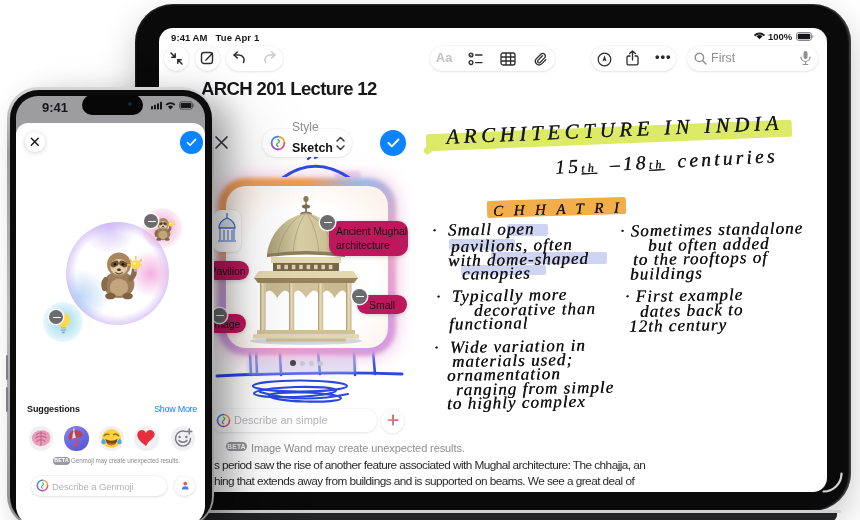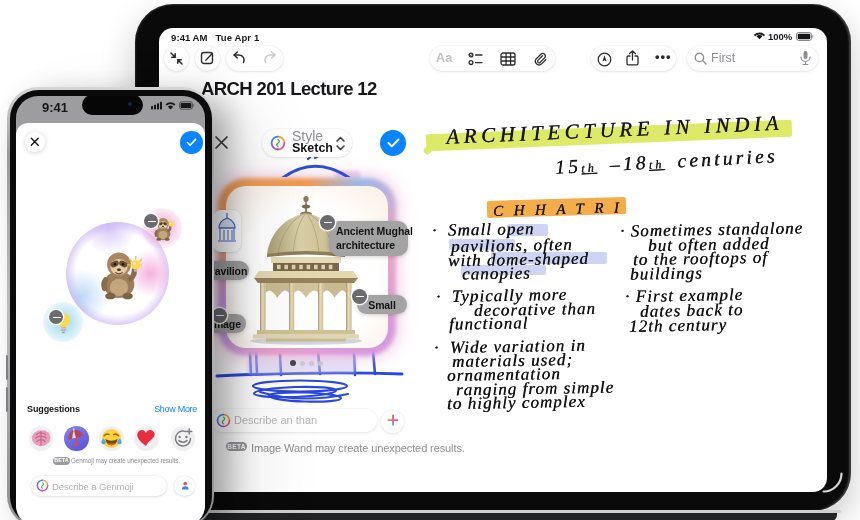--- a/index.html
+++ b/index.html
@@ -10,21 +10,21 @@
 #ipad-strip-hi{left:147px;top:510px;width:694px;height:3px;background:#cfcfd2;border-radius:2px}
 #ipad-strip{left:151px;top:512.5px;width:686px;height:8px;background:#222325;border-radius:0 0 6px 6px}
 #iscr{left:159px;top:28px;width:668px;height:464px;border-radius:14px;background:#fff;overflow:hidden}
 #iscr > .abs{font-family:"Liberation Sans",sans-serif}
 
 .pill{background:#fff;border-radius:13px;box-shadow:0 0 0 .5px rgba(0,0,0,.05),0 1px 3px rgba(0,0,0,.09)}
 .hw{font-family:"Liberation Serif",serif;font-style:italic;color:#181818;text-shadow:0.4px 0 0 #181818}
 .hwb{font-family:"Liberation Serif",serif;font-style:italic;color:#141414;font-size:17px;letter-spacing:1.05px;text-shadow:0.35px 0 0 #141414;white-space:nowrap;transform:rotate(-1deg)}
 .emc{width:24.5px;height:24.5px;border-radius:50%;background:#f0f0f3;display:flex;align-items:center;justify-content:center}
 .lav{background:#c7ccf1;border-radius:2px;opacity:.85}
-.lbl{background:#a3a3a3;border-radius:10px;box-shadow:0 1px 4px rgba(0,0,0,.18);font-size:10.5px;font-weight:bold;color:#141416;display:flex;align-items:center;justify-content:center;letter-spacing:-0.1px}
+.lbl{background:#be185d;border-radius:10px;box-shadow:0 1px 4px rgba(0,0,0,.18);font-size:10.5px;font-weight:normal;color:#141416;display:flex;align-items:center;justify-content:center;letter-spacing:-0.1px}
 .badge{width:15px;height:15px;border-radius:50%;background:#6c6c70;box-shadow:0 0 0 1.5px rgba(255,255,255,.9)}
 .badge:after{content:"";position:absolute;left:3.5px;top:6.7px;width:8px;height:1.8px;background:#fff;border-radius:1px}
 
 #iph{left:7px;top:87px;width:207px;height:440px;border-radius:31px;background:linear-gradient(180deg,#d6d6d8,#9c9c9e 15%,#bbbbbd 50%,#8f8f91);box-shadow:16px 10px 30px rgba(0,0,0,.30),40px 24px 70px rgba(0,0,0,.10)}
 #iph-bez{left:2.5px;top:2.5px;width:202px;height:435px;border-radius:28.5px;background:#0b0b0c;position:absolute}
 #iph-scr{left:9px;top:9px;width:189px;height:431px;border-radius:22px;background:#9d9da0;position:absolute;overflow:hidden}
 
 </style></head>
 <body>
 <svg style="position:absolute;width:0;height:0">
@@ -168,20 +168,21 @@
         <path d="M8.6 8.6 L12 12"></path>
     </svg>
     <div class="abs" style="left:552px;top:23px;font-size:12.5px;color:#8e8e93">First</div>
     <svg class="abs" style="left:641px;top:22px" width="11" height="16" viewBox="0 0 11 16" fill="none" stroke="#8e8e93" stroke-width="1.2" stroke-linecap="round">
       <rect x="3.5" y="1" width="4" height="8" rx="2" fill="#8e8e93" stroke="none"></rect>
       <path d="M1 7 a4.5 4.5 0 0 0 9 0 M5.5 11.8 V14.5 M3.2 14.5 h4.6"></path>
     </svg>
 
     <div class="abs" style="left:42px;top:49.5px;font-size:18.5px;font-weight:bold;color:#17171a;letter-spacing:-0.6px">ARCH 201 Lecture 12</div>
 
+    <div class="abs" style="left:55px;top:429px;width:640px;font-size:11.8px;letter-spacing:-0.55px;line-height:16.2px;color:#2a2a2c;white-space:nowrap">s period saw the rise of another feature associated with Mughal architecture: The chhajja, an<br>hing that extends away from buildings and is supported on beams. We see a great deal of</div>
 
     <div id="hw">
       <div class="abs" style="left:267px;top:99px;width:366px;height:17px;background:#dcea67;transform:rotate(-2.3deg);border-radius:2px"></div>
       <div class="abs" style="left:263px;top:114px;width:22px;height:7px;background:#dcea67;transform:rotate(-42deg);border-radius:3px"></div>
       <div class="abs hw" style="left:287px;top:89px;width:370px;font-size:21px;letter-spacing:4.6px;transform:rotate(-2.4deg);white-space:nowrap">ARCHITECTURE IN INDIA</div>
       <div class="abs hw" style="left:396px;top:123px;font-size:19.5px;letter-spacing:3.2px;word-spacing:5px;transform:rotate(-3deg);white-space:nowrap">15<u style="font-size:12px">th</u> –18<u style="font-size:12px">th</u> centuries</div>
       <div class="abs" style="left:328px;top:171px;width:139px;height:17px;background:#f3ad4b;transform:rotate(-1.6deg);border-radius:2px"></div>
       <div class="abs hw" style="left:334px;top:172.5px;font-size:15px;letter-spacing:10.5px;transform:rotate(-1.6deg)">CHHATRI</div>
 
       <div class="abs lav" style="left:348px;top:196px;width:41px;height:12px"></div>
@@ -298,21 +299,21 @@
         </g>
       </svg>
 
       <svg class="abs" style="left:55px;top:107px" width="15" height="15" viewBox="0 0 15 15" stroke="#3d3d41" stroke-width="1.7" stroke-linecap="round">
           <path d="M2 2 L13 13 M13 2 L2 13"></path>
         </svg>
       <div class="abs pill" style="left:103px;top:101px;width:90px;height:28px;border-radius:14px"></div>
       <svg class="abs ai" style="left:111px;top:107px" width="16" height="16" viewBox="0 0 16 16">
           <use href="#aig"></use>
         </svg>
-      <div class="abs" style="left:133px;top:100px;font-size:14px;color:#8e8e93">Style</div>
+      <div class="abs" style="left:133px;top:92px;font-size:12px;color:#8e8e93">Style</div>
       <div class="abs" style="left:133px;top:113px;font-size:12.5px;font-weight:bold;color:#141416">Sketch</div>
       <svg class="abs" style="left:177px;top:107.5px" width="9" height="15" viewBox="0 0 9 15" fill="none" stroke="#3c3c43" stroke-width="1.5" stroke-linecap="round" stroke-linejoin="round">
           <path d="M1 5 L4.5 1.5 L8 5 M1 10 L4.5 13.5 L8 10"></path>
         </svg>
       <div class="abs" style="left:221px;top:102px;width:26px;height:26px;border-radius:50%;background:#0a84ff"></div>
       <svg class="abs" style="left:227.5px;top:110px" width="13" height="10" viewBox="0 0 13 10" fill="none" stroke="#fff" stroke-width="1.9" stroke-linecap="round" stroke-linejoin="round">
           <path d="M1.5 5 L4.8 8.3 L11.5 1.5"></path>
         </svg>
 
       <div class="abs pill" style="left:54px;top:182px;width:28px;height:42px;border-radius:8px;overflow:hidden">
@@ -332,21 +333,21 @@
 
       <div class="abs" style="left:131px;top:332px;width:6px;height:6px;border-radius:50%;background:#48484c"></div>
       <div class="abs" style="left:140.5px;top:332.5px;width:5.5px;height:5.5px;border-radius:50%;background:#c9c9ce"></div>
       <div class="abs" style="left:149.5px;top:332.5px;width:5.5px;height:5.5px;border-radius:50%;background:#c9c9ce"></div>
       <div class="abs" style="left:158.5px;top:332.5px;width:5.5px;height:5.5px;border-radius:50%;background:#c6c6cb"></div>
 
       <div class="abs pill" style="left:52px;top:381px;width:166px;height:22.5px;border-radius:11.5px"></div>
       <svg class="abs ai" style="left:57px;top:384.5px" width="15" height="15" viewBox="0 0 16 16">
           <use href="#aig"></use>
         </svg>
-      <div class="abs" style="left:75px;top:386px;font-size:11px;color:#b7b7bc">Describe an than</div>
+      <div class="abs" style="left:75px;top:386px;font-size:11px;color:#b7b7bc">Describe an simple</div>
       <div class="abs pill" style="left:222px;top:381.5px;width:23px;height:23px;border-radius:50%"></div>
       <svg class="abs" style="left:227.5px;top:386px" width="12" height="12" viewBox="0 0 12 12">
         <defs>
           <linearGradient id="pv" x1="0" y1="0" x2="0" y2="1">
               <stop offset="0" stop-color="#f2503a"></stop>
               <stop offset=".5" stop-color="#ea4578"></stop>
               <stop offset="1" stop-color="#38a0f6"></stop>
             </linearGradient>
           <linearGradient id="ph" x1="0" y1="0" x2="1" y2="0">
               <stop offset="0" stop-color="#d09a62"></stop>

